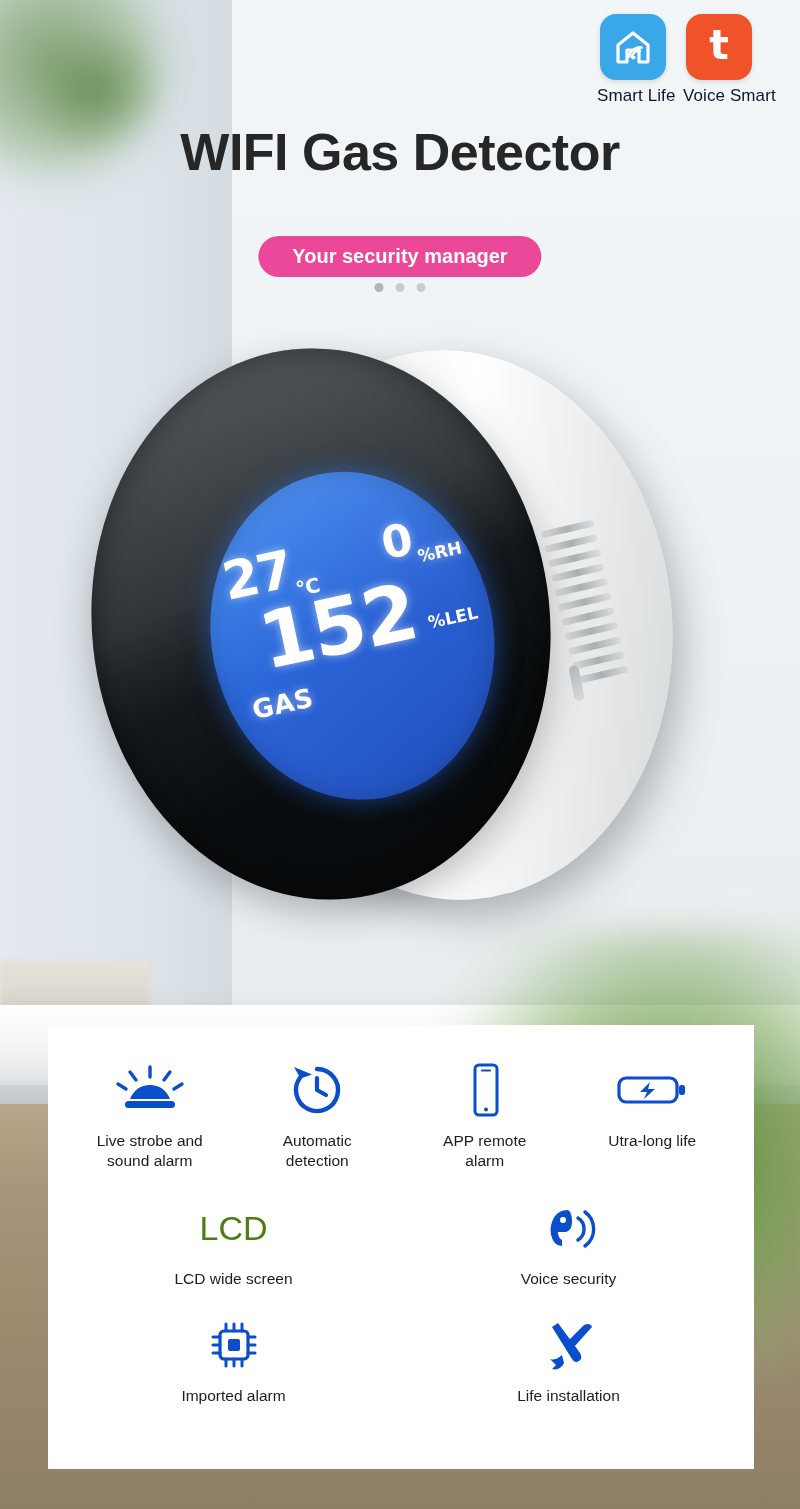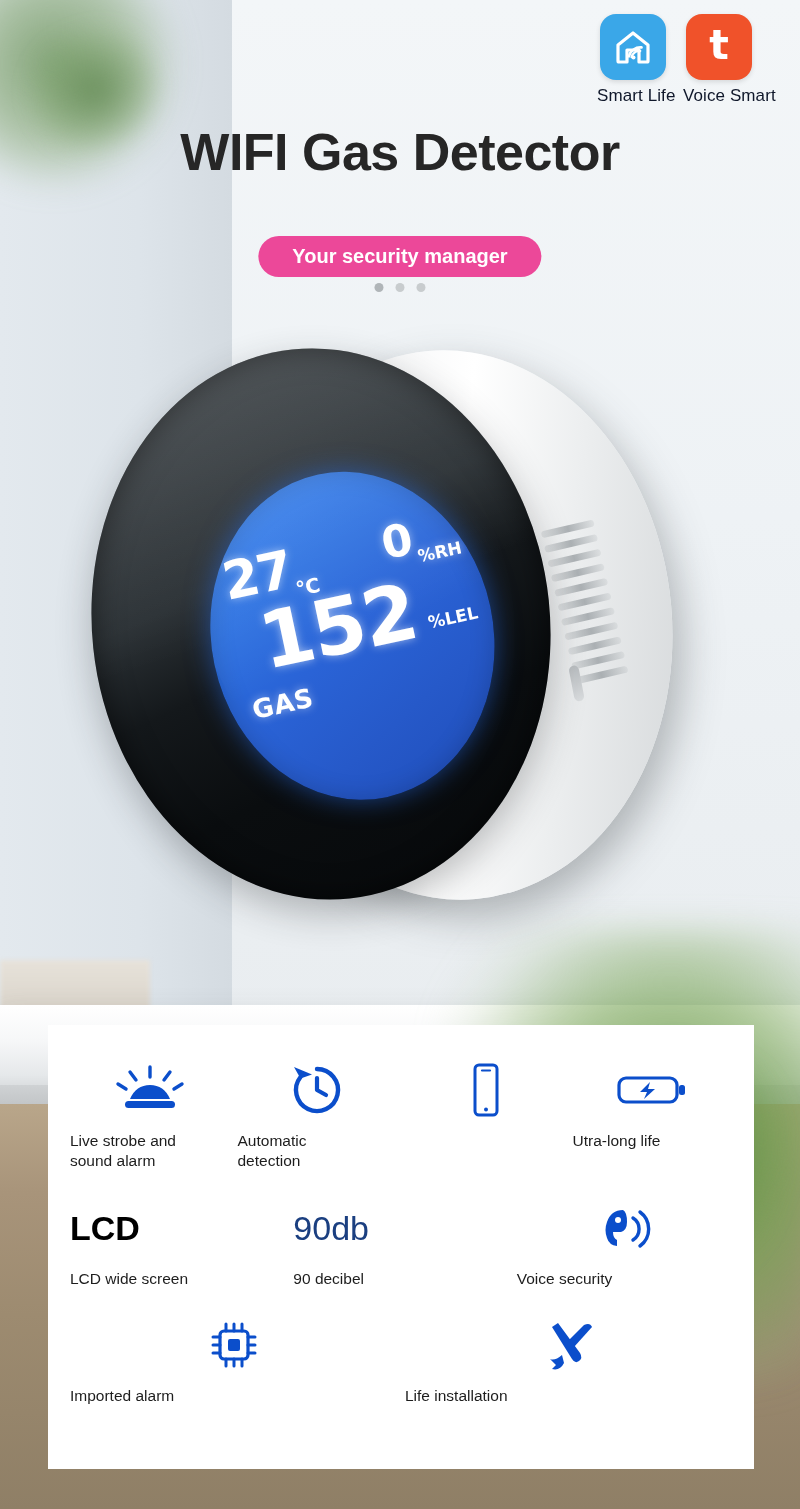--- a/index.html
+++ b/index.html
@@ -228,33 +228,34 @@
     width: 706px; height: 444px;
     background: #ffffff;
     z-index: 30;
     padding: 26px 18px 10px 18px;
   }
   .feat-row {
     display: flex;
   }
   .feat-cell {
     flex: 1 1 25%;
+    text-align: center;
     padding: 6px 4px 18px 4px;
   }
   .feat-icon {
     height: 66px;
     display: flex; align-items: center; justify-content: center;
     color: #0b4ecb;
   }
   .feat-label {
     margin-top: 8px;
     font-size: 15.5px; color: #1d1d1d; line-height: 1.28;
   }
   .feat-bigtext {
-    font-size: 34px; font-weight: 700; color: #000000;
+    font-size: 34px; font-weight: 400; color: #4d7c0f;
     line-height: 66px;
   }
   .feat-bigtext.thin { font-weight: 400; color: #1b3f80; }
 </style>
 </head>
 <body>
 
 <div class="hero">
   <div class="wall-panel"></div>
   <div class="wall-panel2"></div>
@@ -364,44 +365,41 @@
     </div>
 
     <div class="feat-cell">
       <div class="feat-icon">
         <svg width="40" height="58" viewBox="0 0 40 58">
           <rect x="10" y="4" width="22" height="50" rx="4" fill="none" stroke="#0b4ecb" stroke-width="3"></rect>
           <line x1="17" y1="9.5" x2="25" y2="9.5" stroke="#0b4ecb" stroke-width="2.2" stroke-linecap="round"></line>
           <circle cx="21" cy="48.5" r="2" fill="#0b4ecb"></circle>
         </svg>
       </div>
+      <div class="feat-label">APP remote<br>alarm</div>
     </div>
 
     <div class="feat-cell">
       <div class="feat-icon">
         <svg width="76" height="44" viewBox="0 0 76 44">
           <rect x="5" y="10" width="58" height="24" rx="7" fill="none" stroke="#0b4ecb" stroke-width="3.2"></rect>
           <rect x="65" y="17" width="6" height="10" rx="2.5" fill="#0b4ecb"></rect>
           <path d="M36 14 L26 24 L33 24 L30 31 L41 21 L34 21 Z" fill="#0b4ecb"></path>
         </svg>
       </div>
       <div class="feat-label">Utra-long life</div>
     </div>
   </div>
 
   <div class="feat-row">
     <div class="feat-cell">
       <div class="feat-bigtext">LCD</div>
       <div class="feat-label">LCD wide screen</div>
     </div>
 
-    <div class="feat-cell">
-      <div class="feat-bigtext thin">90db</div>
-      <div class="feat-label">90 decibel</div>
-    </div>
 
     <div class="feat-cell">
       <div class="feat-icon">
         <svg width="62" height="56" viewBox="0 0 62 56">
           <path d="M30 10 Q18 10 14 22 Q11 30 14 38 Q16 45 24 46 L24 40 Q20 38 20 32 L28 32 Q34 30 34 22 Q34 12 30 10 Z" fill="#0b4ecb"></path>
           <circle cx="25" cy="20" r="3" fill="#ffffff"></circle>
           <g fill="none" stroke="#0b4ecb" stroke-width="3.4" stroke-linecap="round">
             <path d="M40 18 A13 13 0 0 1 40 40"></path>
             <path d="M47 12 A21 21 0 0 1 47 46"></path>
           </g>

